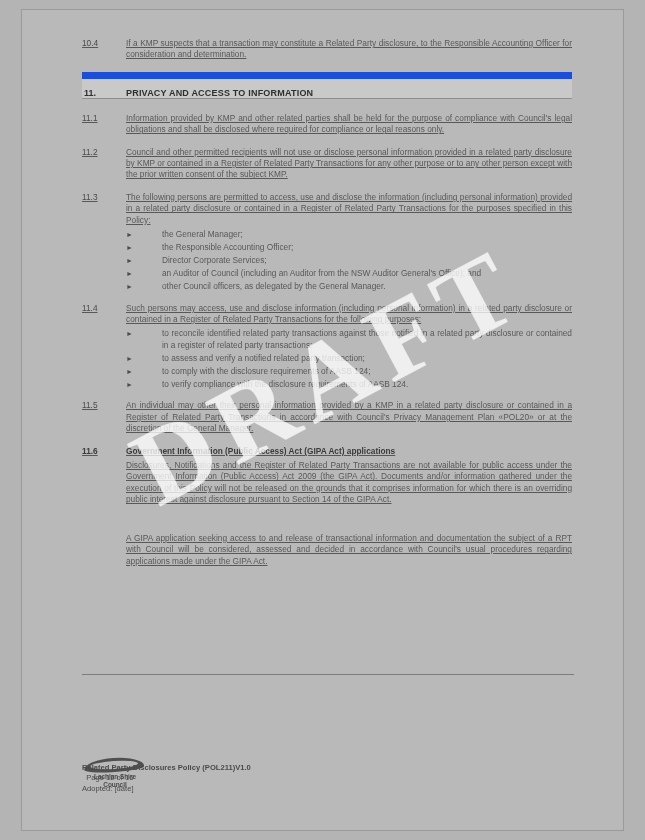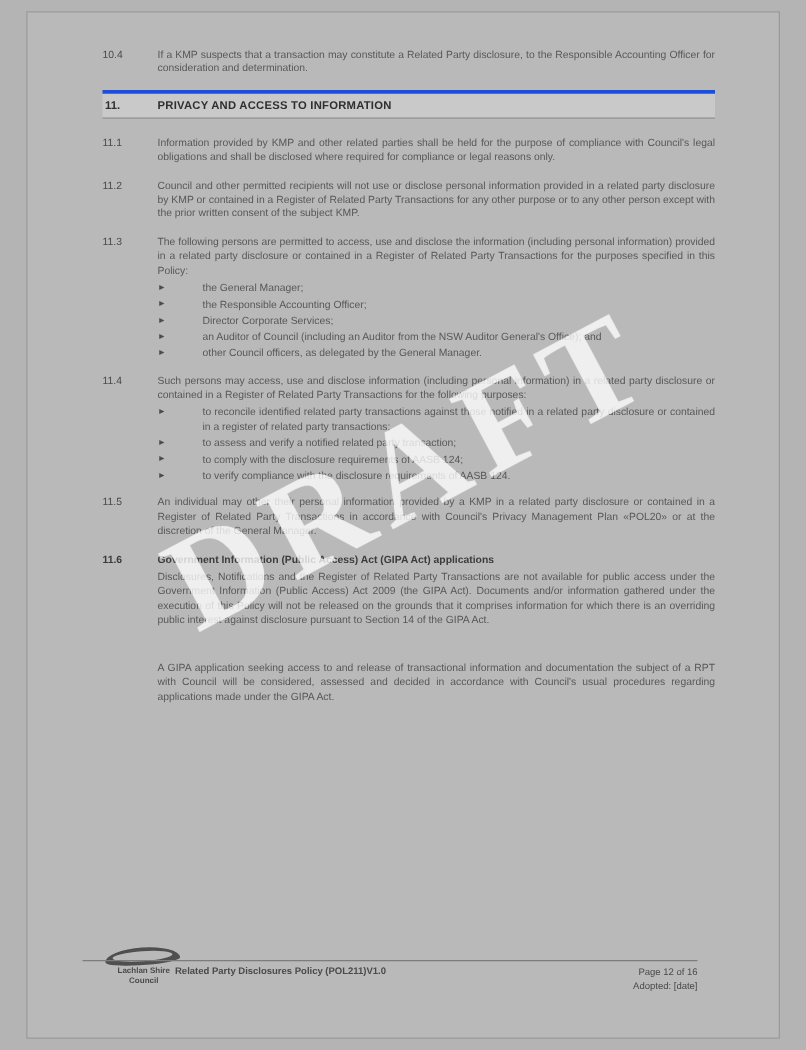--- a/index.html
+++ b/index.html
@@ -31,44 +31,45 @@
     width: 490px;
     color: #585858;
   }
 
   
   .clause {
     display: flex;
     margin-bottom: 11px;
     font-size: 8.3px;
     line-height: 11.4px;
+    text-decoration: underline;
   }
   .clause .num {
     width: 44px;
     flex: 0 0 44px;
     color: #4a4a4a;
     font-weight: normal;
   }
   .clause .body {
     flex: 1 1 auto;
     text-align: justify;
   }
   .clause.strong .num,
   .clause.strong .body {
     font-weight: bold;
     color: #3b3b3b;
   }
 
   
   .heading-bar {
     background: #c9c9c9;
-    border-top: 3px solid #1d4ed8;
+    border-top: 7px solid #1d4ed8;
     border-bottom: 1px solid #8e8e8e;
     display: flex;
-    align-items: center;
+    align-items: flex-end;
     height: 19px;
     margin: 4px 0 14px 0;
     font-size: 9px;
     font-weight: bold;
     color: #2f2f2f;
   }
   .heading-bar .hnum {
     width: 44px;
     flex: 0 0 44px;
     padding-left: 2px;
@@ -132,29 +133,30 @@
     letter-spacing: 10px;
     color: rgba(255,255,255,0.62);
     transform: rotate(-28deg);
     transform-origin: 50% 50%;
     text-shadow: 0 0 1px rgba(255,255,255,0.4);
   }
 
   
   .footer {
     position: absolute;
-    left: 44px;
+    left: 60px;
     bottom: 36px;
     width: 492px;
     border-top: 1px solid #7d7d7d;
-    padding-top: 3px;
+    padding-top: 14px;
     display: flex;
     align-items: flex-start;
     font-size: 7.6px;
     color: #4a4a4a;
+    flex-direction: column;
   }
   .footer .fl {
     flex: 1 1 auto;
     font-weight: bold;
   }
   .footer .fr {
     text-align: right;
     flex: 0 0 auto;
     line-height: 11px;
   }

